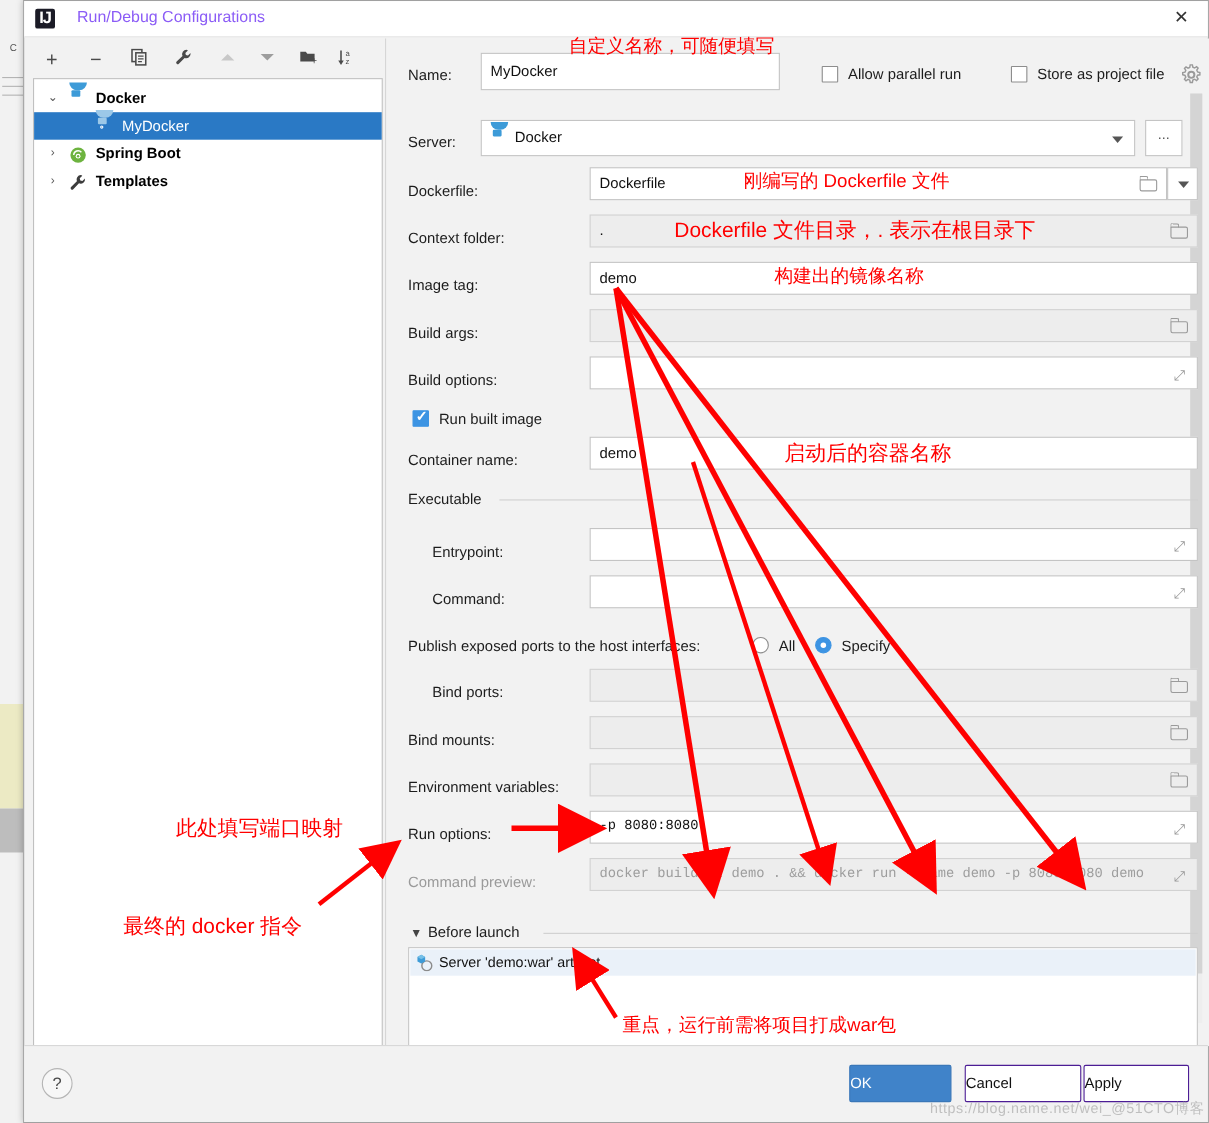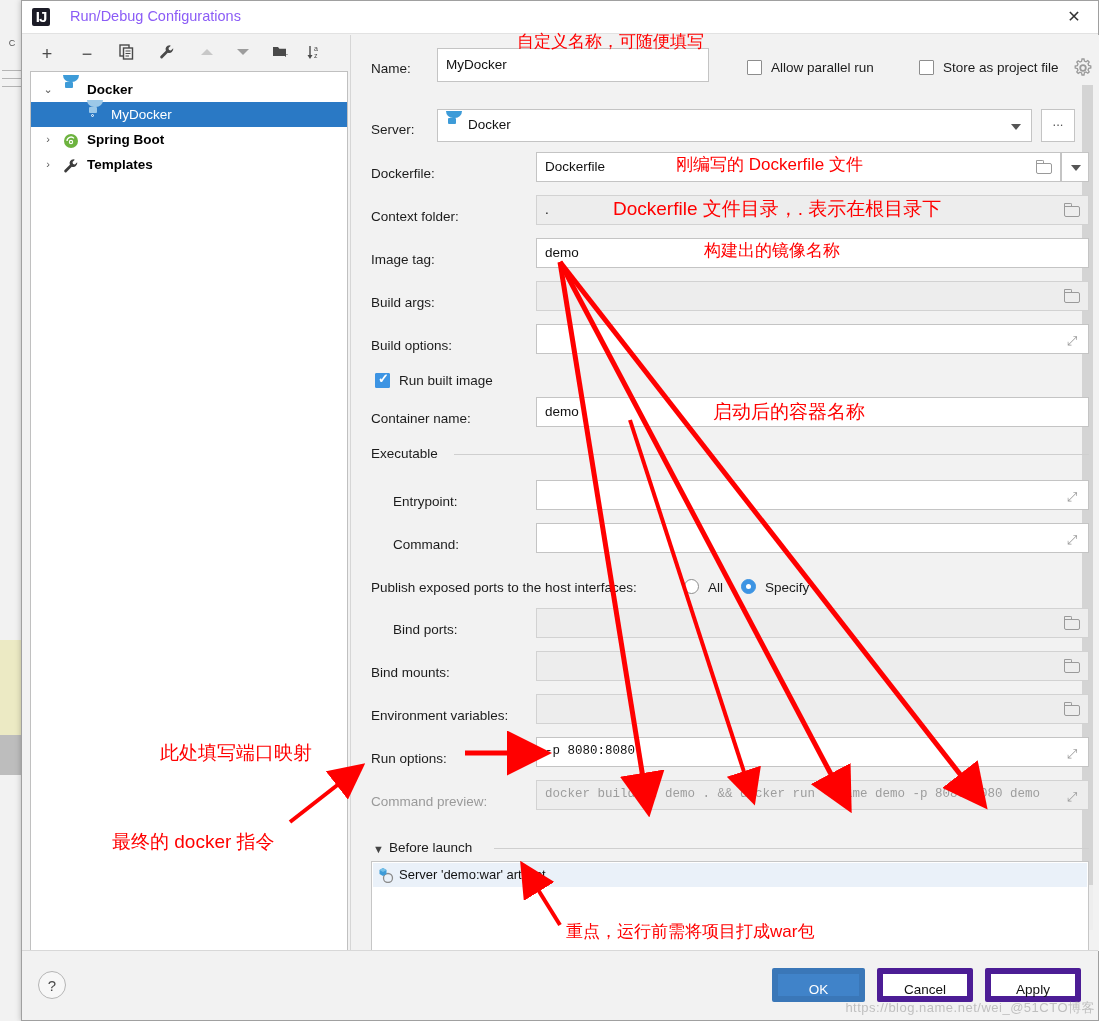--- a/index.html
+++ b/index.html
@@ -80,22 +80,22 @@
 
   .bl-list { position:absolute; background:#fff; border:1px solid #c6c6c6; }
   .bl-item { position:absolute; left:1px; top:1px; right:1px; height:24px; background:#eaf1f9; }
   .bl-item .t { position:absolute; left:26px; top:4px; font-size:13px; color:#111; }
   .artifact-ico { position:absolute; left:5px; top:4px; width:16px; height:16px; }
 
   
   .bottombar { position:absolute; left:0; bottom:0; width:100%; height:70px; background:#f2f2f2; border-top:1px solid #d8d8d8; }
   .help-btn { position:absolute; left:16px; top:20px; width:28px; height:28px; border:1px solid #b5b5b5; border-radius:50%;
               text-align:center; line-height:27px; font-size:15px; color:#4a4a4a; background:#f7f7f7; }
-  .btn { position:absolute; top:17px; height:34px; border:6px solid #4c1d95; background:#fff; border-radius:2px;
-         font-size:13.5px; color:#111; text-align:center; line-height:32px; }
+  .btn { position:absolute; top:17px; height:34px; border:1px solid #4c1d95; background:#fff; border-radius:2px;
+         font-size:13.5px; color:#111; line-height:32px; }
   .btn.primary { background:#4083c9; border-color:#3a77b8; color:#fff; }
 
   
   .ann { position:absolute; color:#ff0000; font-size:17px; white-space:nowrap; }
   .ann.big { font-size:19px; }
   svg.overlay { position:absolute; left:0; top:0; width:1099px; height:1021px; pointer-events:none; }
 
   .watermark { position:absolute; right:4px; bottom:4px; font-size:13px; color:rgba(150,150,150,.55); white-space:nowrap; letter-spacing:.5px;}
 </style>
 </head>
@@ -356,21 +356,21 @@
               </svg>
           </span>
           <span class="t">Server 'demo:war' artifact</span>
         </div>
       </div>
     </div>
 
     <div class="bottombar">
       <div class="help-btn">?</div>
       <div class="btn primary" style="left:750px; width:93px;">OK</div>
-      <div class="btn" style="left:855px; width:96px;">Cancel</div>
+      <div class="btn" style="left:855px; width:106px;">Cancel</div>
       <div class="btn" style="left:963px; width:96px;">Apply</div>
     </div>
 
   </div>
 
   <svg class="overlay" viewBox="0 0 1099 1021">
     <defs>
       <marker id="ar" markerWidth="9" markerHeight="9" refX="1" refY="4.5" orient="auto">
         <polygon points="0,0 9,4.5 0,9" fill="#ff0000"></polygon>
       </marker>

